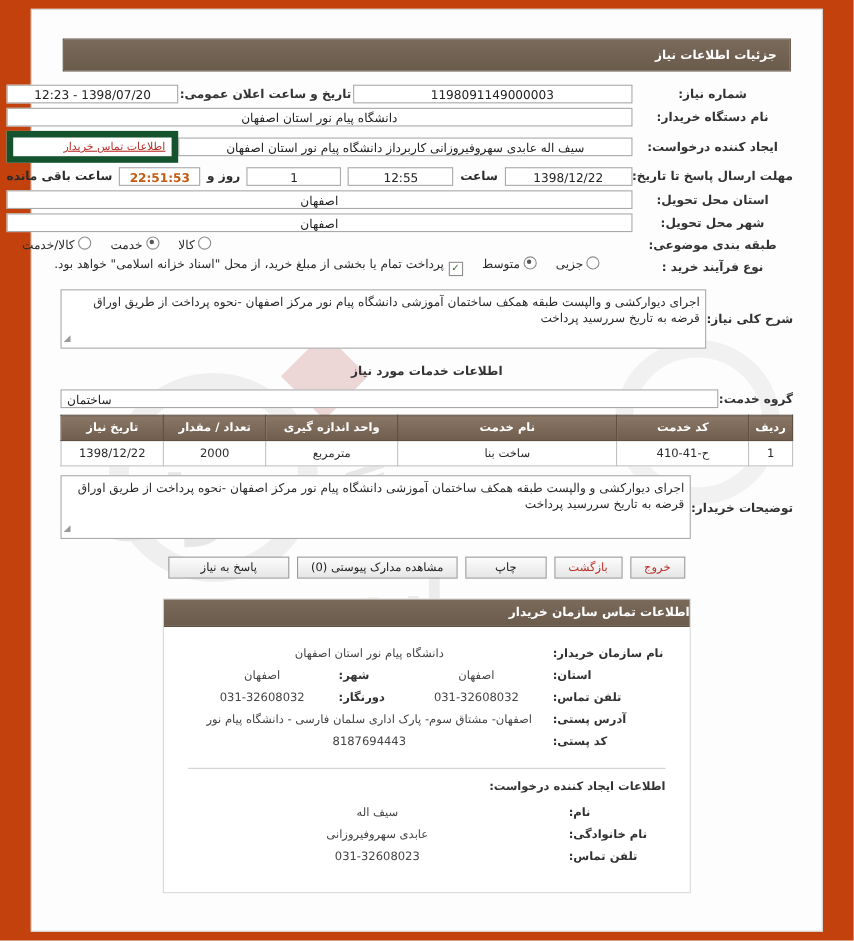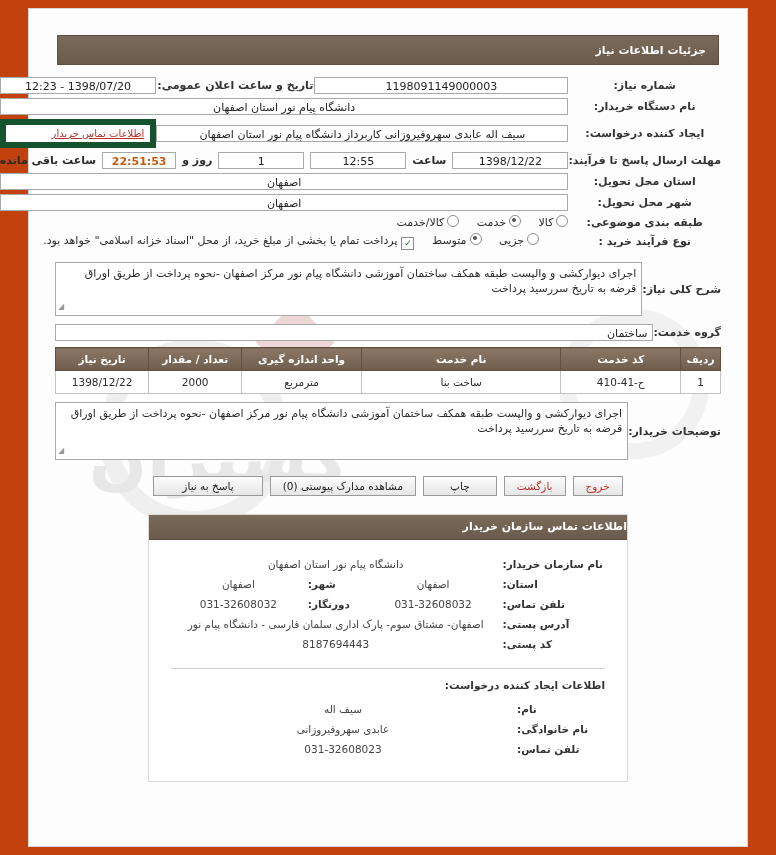--- a/index.html
+++ b/index.html
@@ -110,21 +110,21 @@
     height:17px;
     line-height:17px;
     padding:0 5px;
     text-align:center;
     font-size:11px;
     color:#222;
     box-sizing:border-box;
     overflow:hidden;
     white-space:nowrap;
   }
-  .fld.right{text-align:right;}
+  .fld.right{text-align:left;}
   .row-flex{display:flex;align-items:center;gap:6px;}
   .lblsm{font-weight:bold;white-space:nowrap;}
 
   .link{
     border:6px solid #14532d;
     background:#fff;
     height:17px;line-height:17px;
     padding:0 6px;
     color:#b8322c;
     text-decoration:underline;
@@ -313,21 +313,21 @@
         <tr>
           <td class="lbl">ایجاد کننده درخواست:</td>
           <td colspan="2">
                 <div class="fld">سیف اله عابدی سهروفیروزانی کاربرداز دانشگاه پیام نور استان اصفهان</div>
               </td>
           <td>
                 <div class="link">اطلاعات تماس خریدار</div>
               </td>
         </tr>
         <tr>
-          <td class="lbl">مهلت ارسال پاسخ تا فرآیند:</td>
+          <td class="lbl">مهلت ارسال پاسخ تا تاریخ:</td>
           <td colspan="3">
             <div class="row-flex">
               <div class="fld" style="width:116px">1398/12/22</div>
               <span class="lblsm">ساعت</span>
               <div class="fld" style="width:96px">12:55</div>
               <div class="fld" style="width:86px">1</div>
               <span class="lblsm">روز و</span>
               <div class="fld" style="width:74px;color:#c25c12;font-weight:bold">22:51:53</div>
               <span class="lblsm">ساعت باقی مانده</span>
             </div>
@@ -340,21 +340,21 @@
               </td>
         </tr>
         <tr>
           <td class="lbl">شهر محل تحویل:</td>
           <td colspan="3">
                 <div class="fld">اصفهان</div>
               </td>
         </tr>
         <tr>
           <td class="lbl">طبقه بندی موضوعی:</td>
-          <td colspan="3" style="text-align:right">
+          <td colspan="3" style="text-align:left">
             <span class="opt"><span class="radio"></span><span>کالا</span></span>
             <span class="opt"><span class="radio on"></span><span>خدمت</span></span>
             <span class="opt"><span class="radio"></span><span>کالا/خدمت</span></span>
           </td>
         </tr>
         <tr>
           <td class="lbl">نوع فرآیند خرید :</td>
           <td colspan="3" style="text-align:center">
             <span class="opt"><span class="radio"></span><span>جزیی</span></span>
             <span class="opt"><span class="radio on"></span><span>متوسط</span></span>
@@ -371,20 +371,21 @@
           <td>
             <div class="bigbox">
               <span>اجرای دیوارکشی و والپست طبقه همکف ساختمان آموزشی دانشگاه پیام نور مرکز اصفهان -نحوه پرداخت از طریق اوراق قرضه به تاریخ سررسید پرداخت</span>
               <span class="resz">◢</span>
             </div>
           </td>
         </tr>
       </tbody>
         </table>
 
+      <div class="sect-title">اطلاعات خدمات مورد نیاز</div>
 
       <table class="form">
         <tbody>
             <tr>
           <td class="lbl">گروه خدمت:</td>
           <td>
                 <div class="fld right">ساختمان</div>
               </td>
         </tr>
       </tbody>

